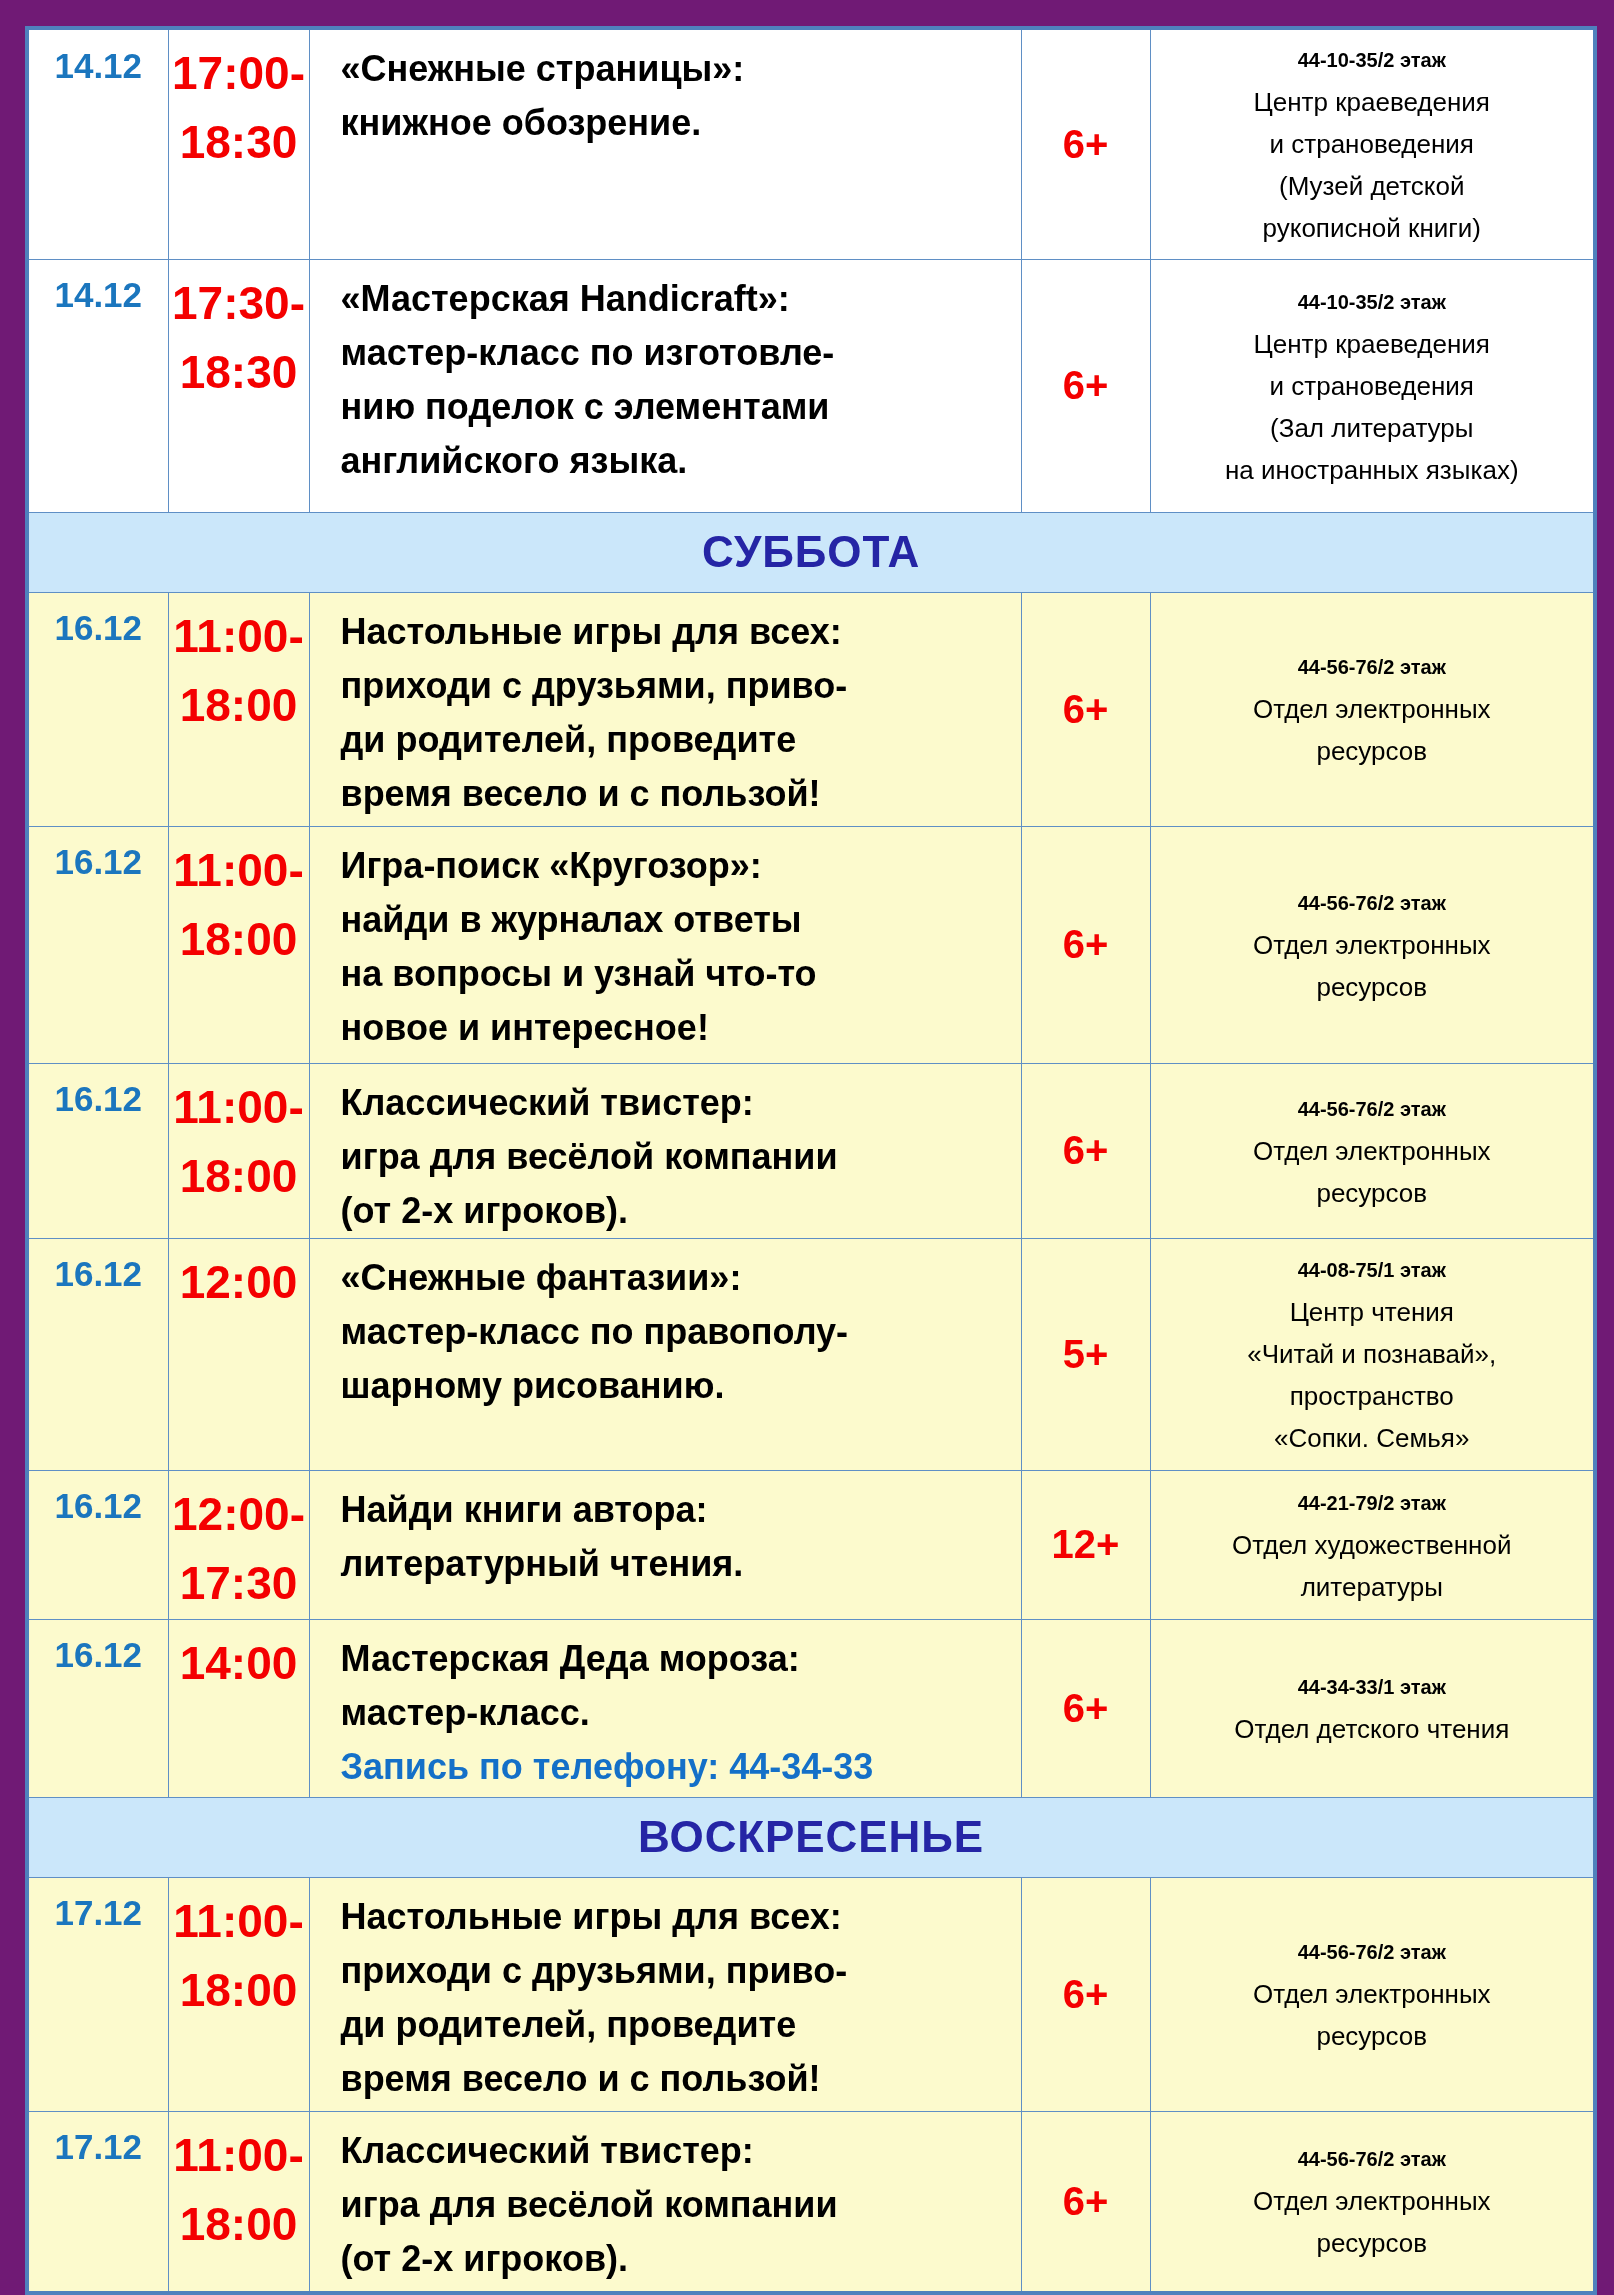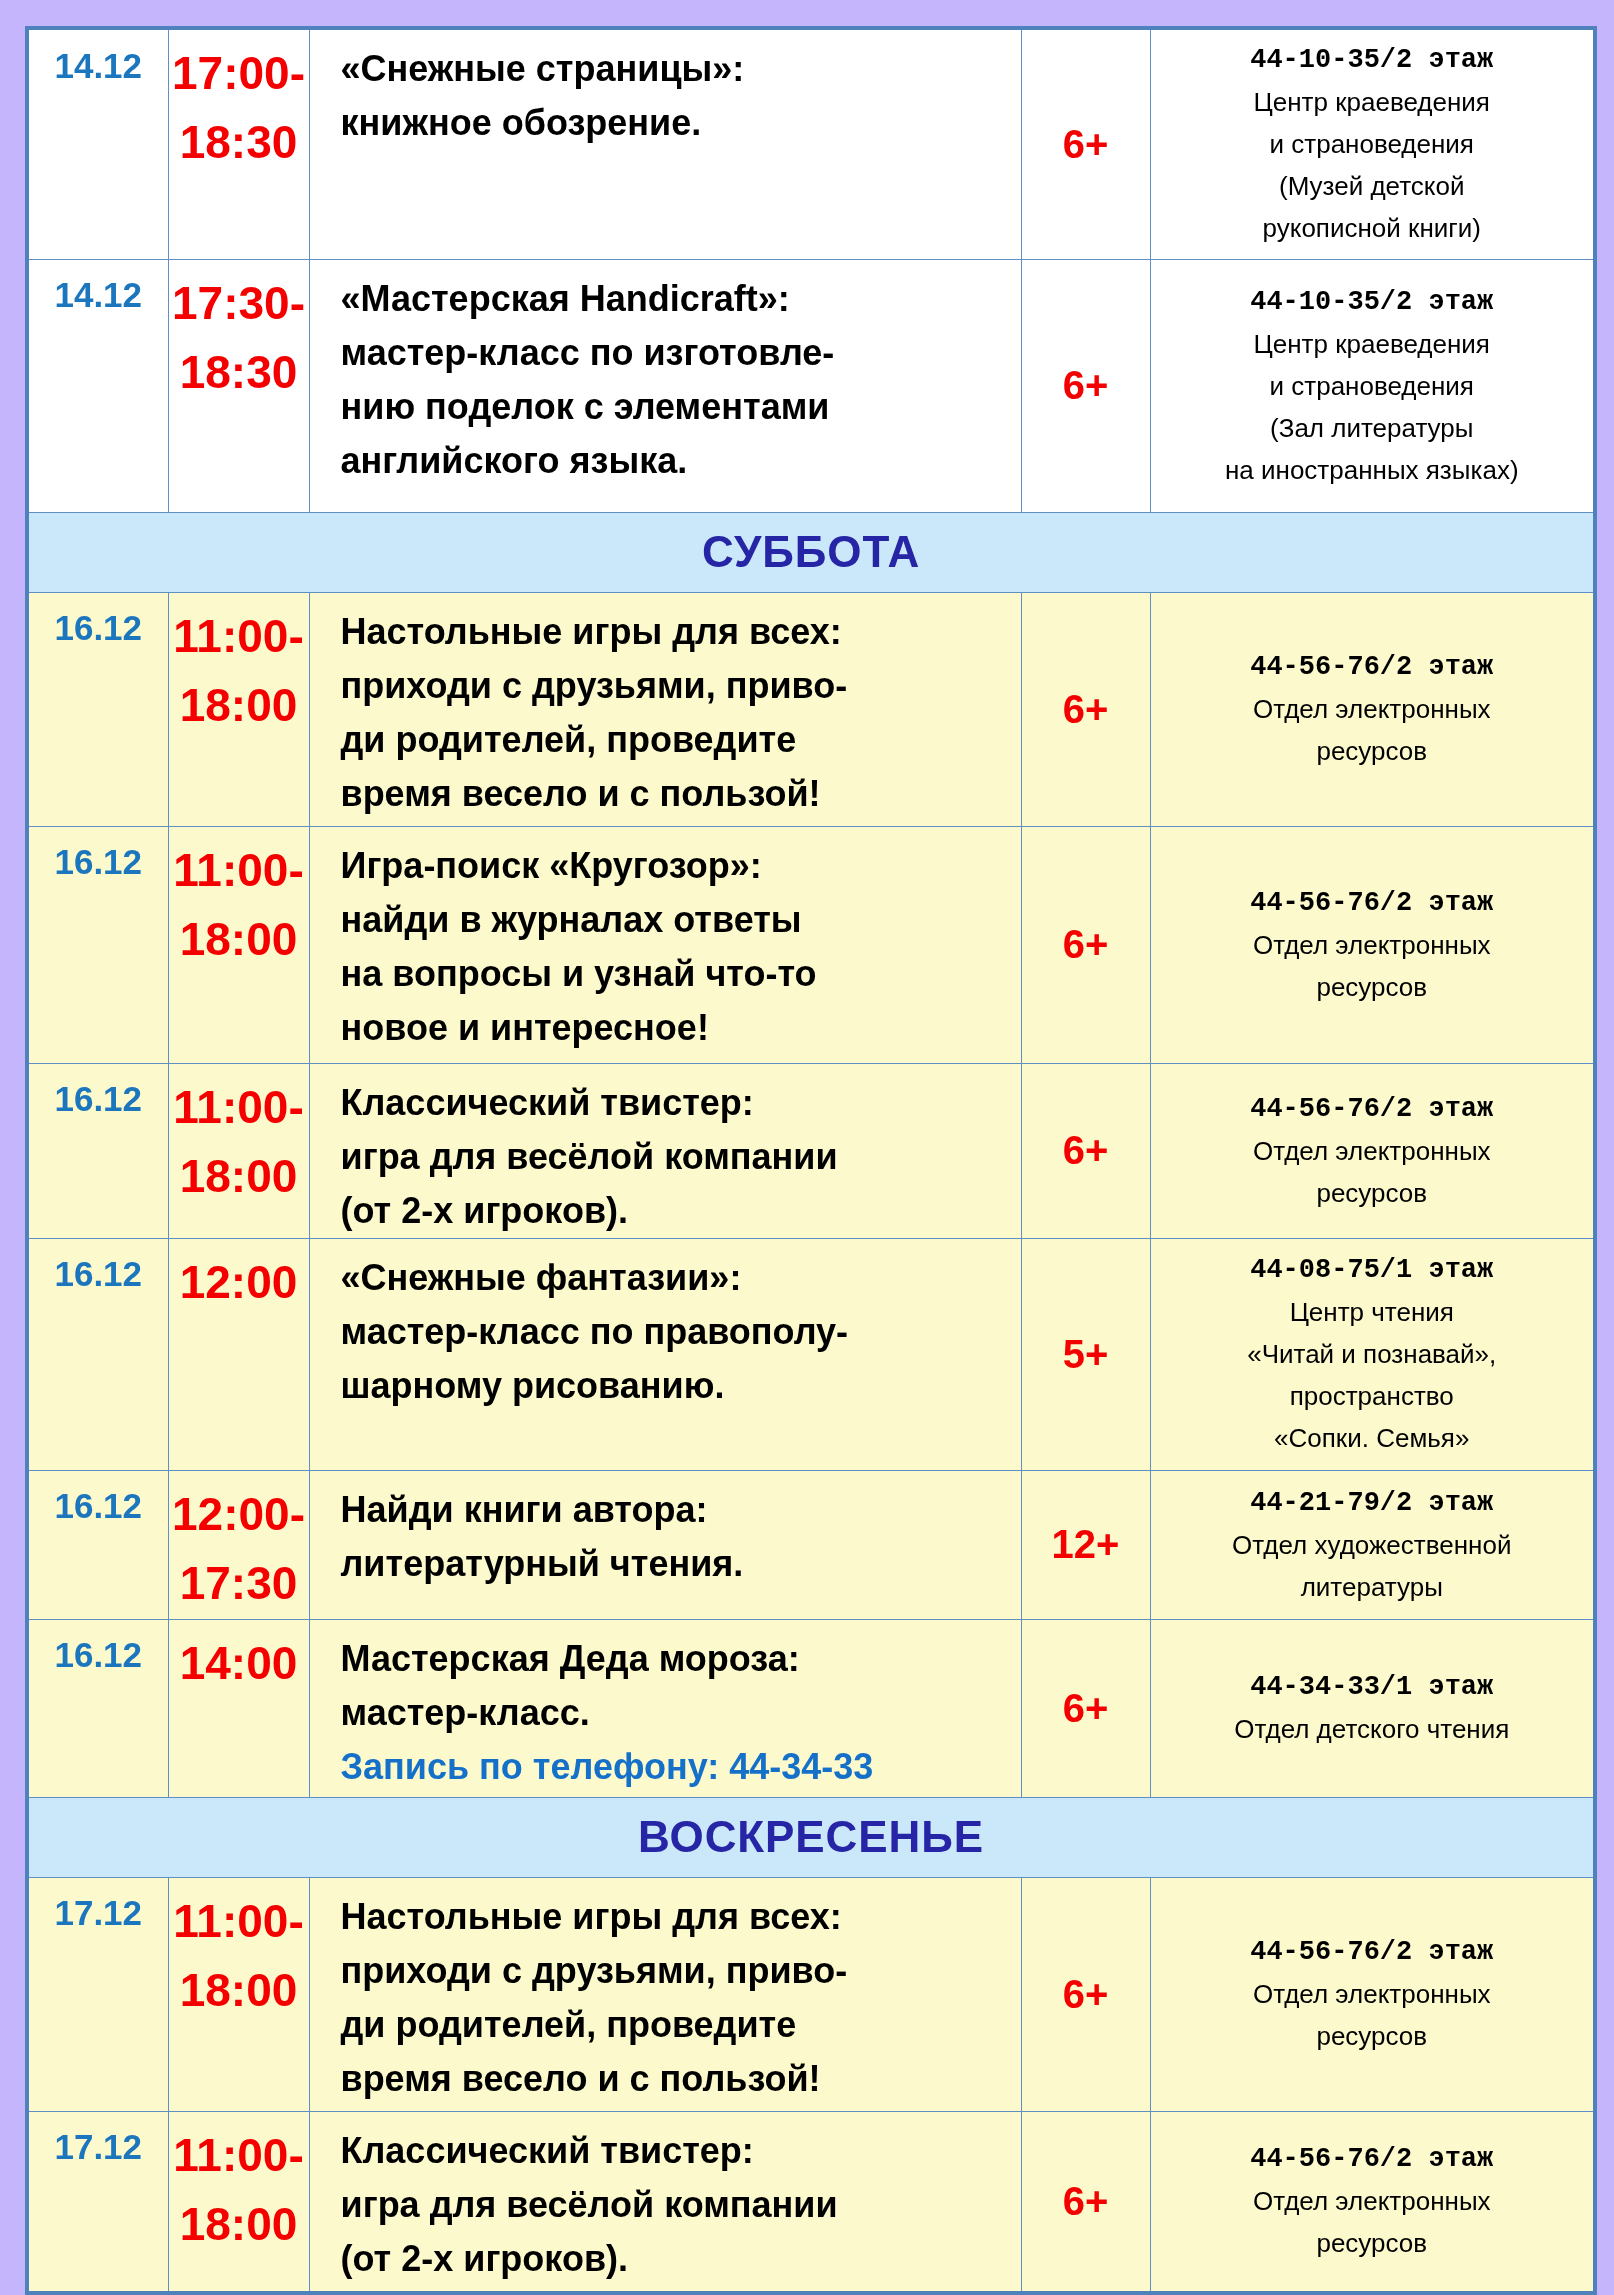--- a/index.html
+++ b/index.html
@@ -4,21 +4,21 @@
 <style>
   html, body {
     margin: 0;
     padding: 0;
     background: #ffffff;
   }
   .page {
     position: relative;
     width: 1615px;
     height: 2295px;
-    background: #c4b5fd;
+    background: #701a75;
     font-family: "Liberation Sans", sans-serif;
     overflow: hidden;
   }
   table.schedule {
     position: absolute;
     left: 25px;
     top: 26px;
     border-collapse: collapse;
     table-layout: fixed;
     border: 4.6px solid var(--outer, #4F81BD);
@@ -73,21 +73,21 @@
     color: var(--red, #F40000);
   }
   td.c-loc {
     vertical-align: middle;
     text-align: center;
     font-size: 26px;
     line-height: 42px;
     color: #000000;
     padding: 3.7px 7.3px;
   }
-  .loc-first { font-weight: bold; font-size: 27px; font-family: Liberation Mono, monospace; }
+  .loc-first { font-weight: bold; font-size: 20px; }
   tr.day-header td {
     background: var(--headbg, #CBE7FA);
     text-align: center;
     vertical-align: middle;
     font-weight: bold;
     font-size: 44px;
     letter-spacing: 0.9px;
     color: var(--headtext, #2525A5);
   }
 </style>

